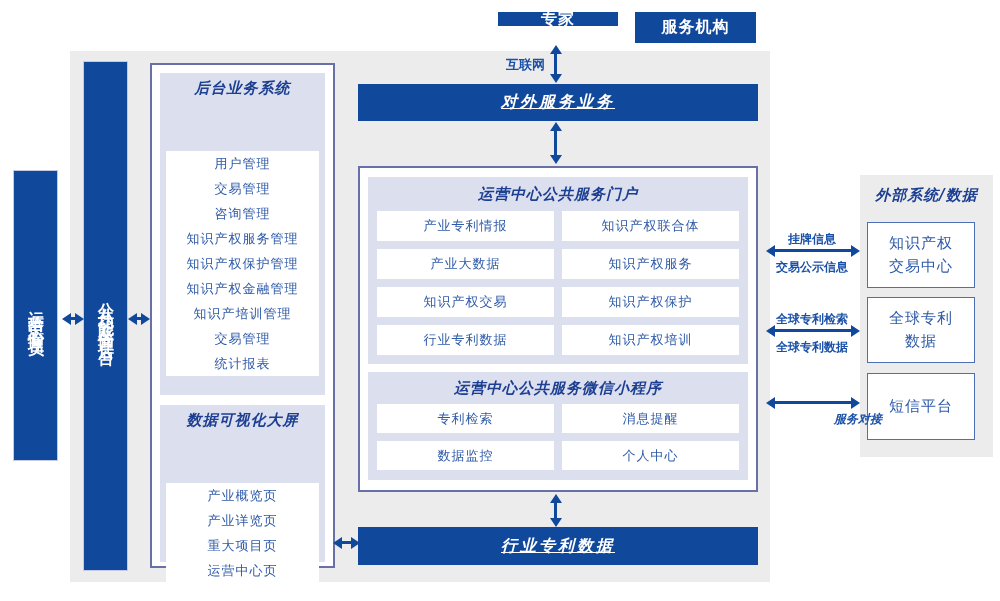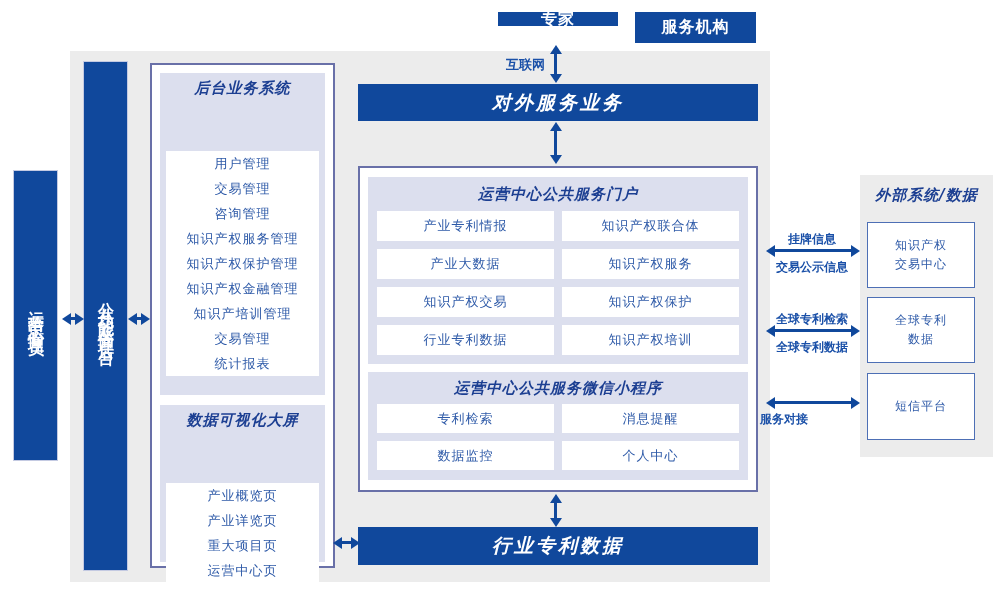--- a/index.html
+++ b/index.html
@@ -3,35 +3,35 @@
 <meta charset="utf-8">
 <style>
   html,body{margin:0;padding:0;background:#fff;font-family:"DejaVu Sans",sans-serif;}
   .canvas{position:relative;width:1000px;height:601px;background:#fff;overflow:hidden;}
   .abs{position:absolute;box-sizing:border-box;}
 
   .gray-panel{background:#ECECEC;}
 
   .blue-box{background:#10489C;color:#fff;display:flex;align-items:center;justify-content:center;font-weight:bold;}
   .actor{font-size:16px;letter-spacing:1px;}
-  .wide-bar{font-size:19px;font-style:italic;letter-spacing:3px;}
+  .wide-bar{font-size:16px;font-style:italic;letter-spacing:3px;text-decoration:underline;}
 
   .vbar{background:#10489C;color:#fff;font-weight:bold;border:1px solid #C4CAE2;
         display:flex;align-items:center;justify-content:center;
         writing-mode:vertical-rl;text-orientation:upright;font-size:16px;letter-spacing:5px;}
 
   .container{background:#fff;border:2px solid #6970A8;}
   .lav{background:#DCDFEE;position:absolute;box-sizing:border-box;}
   .sec-title{display:block;font-weight:bold;font-style:italic;color:#1C3F92;text-align:center;font-size:15px;letter-spacing:1px;}
   .white-item{background:#fff;color:#2E5AA8;display:flex;align-items:center;justify-content:center;font-size:13px;letter-spacing:1px;}
 
   .grid2{display:grid;grid-template-columns:1fr 1fr;column-gap:8px;row-gap:8px;padding:0 9px;}
   .stack{display:flex;flex-direction:column;padding:0 6px;margin-top:48px;}
 
-  .ext-box{background:#fff;border:1.5px solid #4D6FB5;color:#2E5AA8;font-size:12px;
+  .ext-box{background:#fff;border:1.5px solid #4D6FB5;color:#2E5AA8;font-size:15px;
            display:flex;align-items:center;justify-content:center;text-align:center;
            white-space:pre-line;line-height:1.55;letter-spacing:1px;}
 
   .lbl{color:#1A50A8;font-size:12px;font-weight:bold;text-align:center;}
 
   .h-arrow{position:absolute;height:3px;background:#10489C;}
   .h-arrow::before{content:"";position:absolute;left:-8px;top:-4.5px;width:0;height:0;
     border-top:6px solid transparent;border-bottom:6px solid transparent;border-right:9px solid #10489C;}
   .h-arrow::after{content:"";position:absolute;right:-8px;top:-4.5px;width:0;height:0;
     border-top:6px solid transparent;border-bottom:6px solid transparent;border-left:9px solid #10489C;}
@@ -136,15 +136,15 @@
 
   <div class="abs lbl" style="left:762px;top:231px;width:100px;">挂牌信息</div>
   <div class="h-arrow" style="left:774px;top:249px;width:78px;"></div>
   <div class="abs lbl" style="left:762px;top:259px;width:100px;">交易公示信息</div>
 
   <div class="abs lbl" style="left:762px;top:311px;width:100px;">全球专利检索</div>
   <div class="h-arrow" style="left:774px;top:329px;width:78px;"></div>
   <div class="abs lbl" style="left:762px;top:339px;width:100px;">全球专利数据</div>
 
   <div class="h-arrow" style="left:774px;top:401px;width:78px;"></div>
-  <div class="abs lbl" style="left:734px;top:411px;width:100px;">服务对接</div>
+  <div class="abs lbl" style="left:808px;top:411px;width:100px;font-style:italic;">服务对接</div>
 
 </div>
 
 </body></html>

